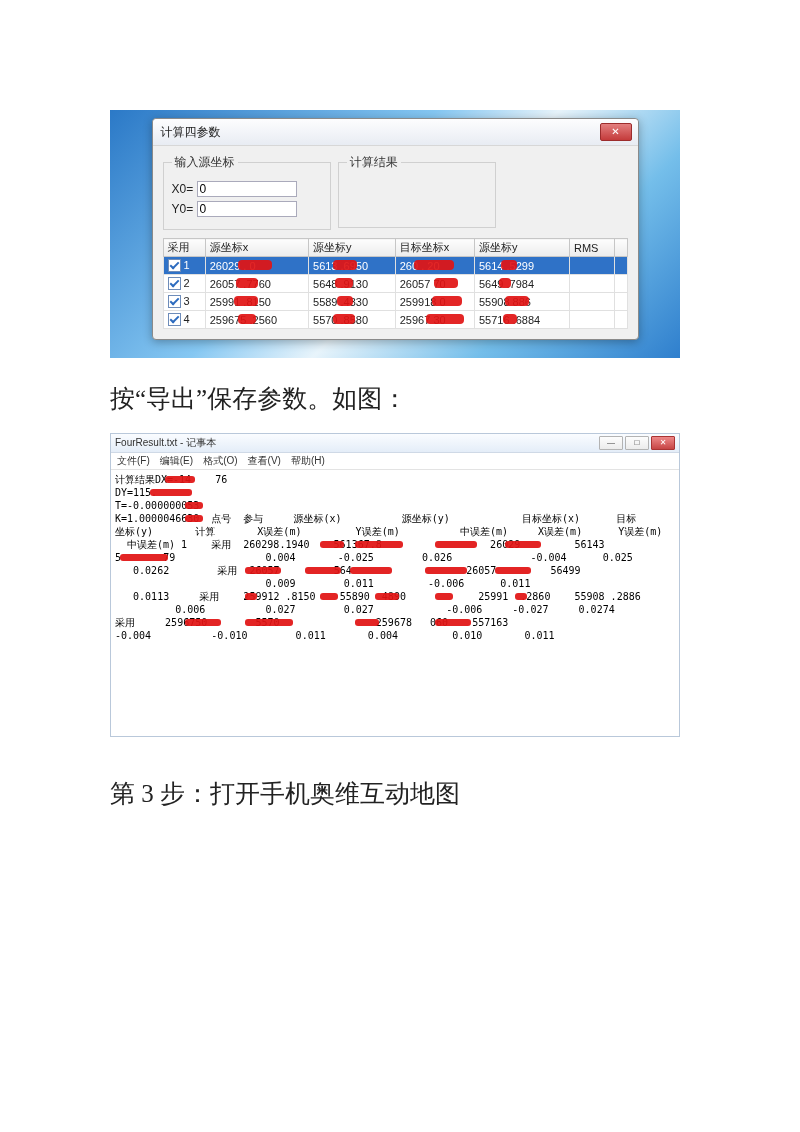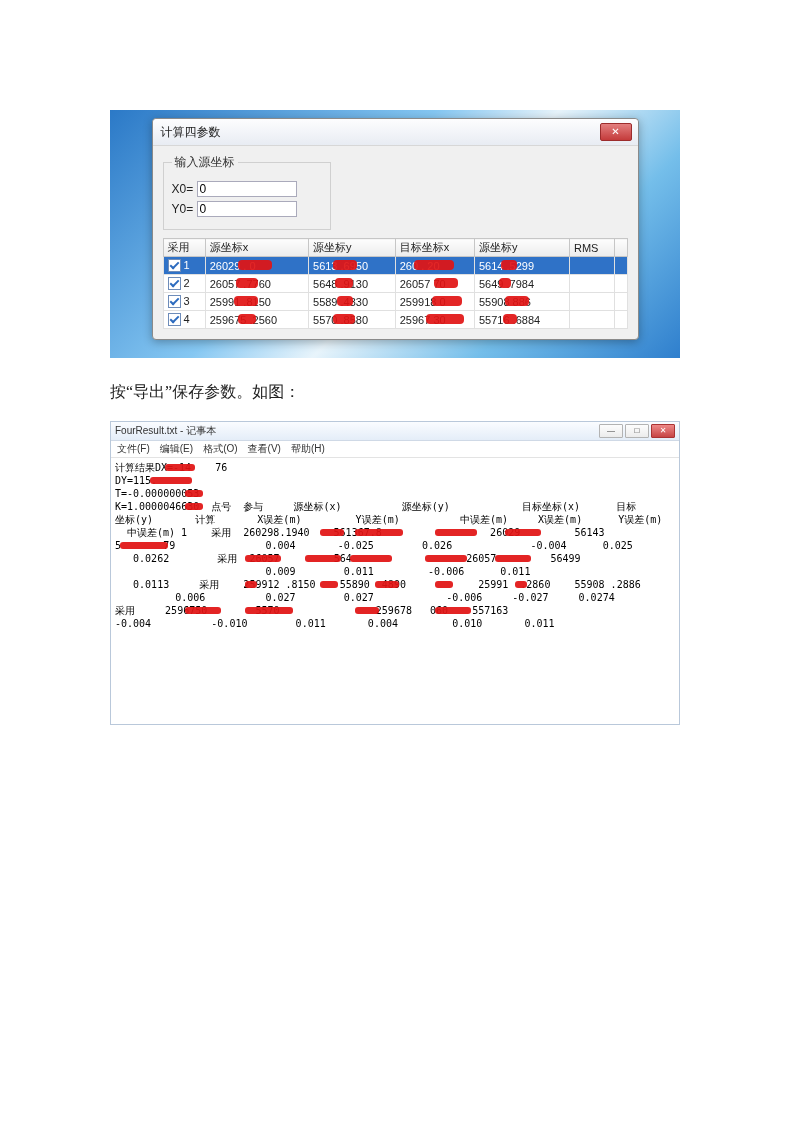--- a/index.html
+++ b/index.html
@@ -144,21 +144,21 @@
   .redact {
     position: absolute;
     height: 10px;
     background: #e11313;
     border-radius: 4px;
     top: 3px;
     opacity: .92;
   }
 
   .prose {
-    font-size: 16px;
+    font-size: 25px;
     margin: 24px 0 18px 0;
     font-family: "Songti SC","SimSun",serif;
   }
 
   
   .shot2-wrap {
     width: 570px;
     border: 1px solid #b9c8da;
     background: #fff;
     box-sizing: border-box;
@@ -231,20 +231,23 @@
           <legend>输入源坐标</legend>
           <div class="grp-row">
             <span>X0=</span>
             <input value="0" style="">
           </div>
           <div class="grp-row">
             <span>Y0=</span>
             <input value="0" style="">
           </div>
         </fieldset>
+        <fieldset class="grp res">
+          <legend>计算结果</legend>
+        </fieldset>
 
 
         <table class="coords">
           <thead>
               <tr id="coords-head">
                 <th>采用</th>
                 <th>源坐标x</th>
                 <th>源坐标y</th>
                 <th>目标坐标x</th>
                 <th>源坐标y</th>
@@ -303,14 +306,15 @@
       <div class="wbtns">
         <div class="wbtn">—</div>
         <div class="wbtn">□</div>
         <div class="wbtn red">✕</div>
       </div>
     </div>
     <div class="np-menu" id="np-menu"><span>文件(F)</span><span>编辑(E)</span><span>格式(O)</span><span>查看(V)</span><span>帮助(H)</span></div>
     <div class="np-body" id="np-body"><div class="row">计算结果DX=-14    76<span class="rd" style="left: 50px; width: 30px; top: 3px;"></span></div><div class="row">DY=115.      <span class="rd" style="left: 35px; width: 42px; top: 3px;"></span></div><div class="row">T=-0.000000053  <span class="rd" style="left: 70px; width: 18px; top: 3px;"></span></div><div class="row">K=1.0000046630  点号  参与     源坐标(x)          源坐标(y)            目标坐标(x)      目标<span class="rd" style="left: 70px; width: 18px; top: 3px;"></span></div><div class="row">坐标(y)       计算       X误差(m)         Y误差(m)          中误差(m)     X误差(m)      Y误差(m)</div><div class="row">  中误差(m) 1    采用  260298.1940    561367.8                  26029         56143     <span class="rd" style="left: 205px; width: 24px; top: 3px;"></span><span class="rd" style="left: 240px; width: 48px; top: 3px;"></span><span class="rd" style="left: 320px; width: 42px; top: 3px;"></span><span class="rd" style="left: 390px; width: 36px; top: 3px;"></span></div><div class="row">5       79               0.004       -0.025        0.026             -0.004      0.025<span class="rd" style="left: 5px; width: 48px; top: 3px;"></span></div><div class="row">   0.0262        采用  26057         564                   26057         56499     <span class="rd" style="left: 130px; width: 36px; top: 3px;"></span><span class="rd" style="left: 190px; width: 36px; top: 3px;"></span><span class="rd" style="left: 235px; width: 42px; top: 3px;"></span><span class="rd" style="left: 310px; width: 42px; top: 3px;"></span><span class="rd" style="left: 380px; width: 36px; top: 3px;"></span></div><div class="row">                         0.009        0.011         -0.006      0.011</div><div class="row">   0.0113     采用    259912 .8150    55890  4890            25991  .2860    55908 .2886<span class="rd" style="left: 130px; width: 12px; top: 3px;"></span><span class="rd" style="left: 205px; width: 18px; top: 3px;"></span><span class="rd" style="left: 260px; width: 24px; top: 3px;"></span><span class="rd" style="left: 320px; width: 18px; top: 3px;"></span><span class="rd" style="left: 400px; width: 12px; top: 3px;"></span></div><div class="row">          0.006          0.027        0.027            -0.006     -0.027     0.0274</div><div class="row">采用     2596750        5570                259678   060    557163     <span class="rd" style="left: 70px; width: 36px; top: 3px;"></span><span class="rd" style="left: 130px; width: 48px; top: 3px;"></span><span class="rd" style="left: 240px; width: 24px; top: 3px;"></span><span class="rd" style="left: 320px; width: 36px; top: 3px;"></span></div><div class="row">-0.004          -0.010        0.011       0.004         0.010       0.011</div></div>
   </div>
 
+  <div class="prose" style="margin-top:40px;">第 3 步：打开手机奥维互动地图</div>
 
 </div>
 
 </body></html>

